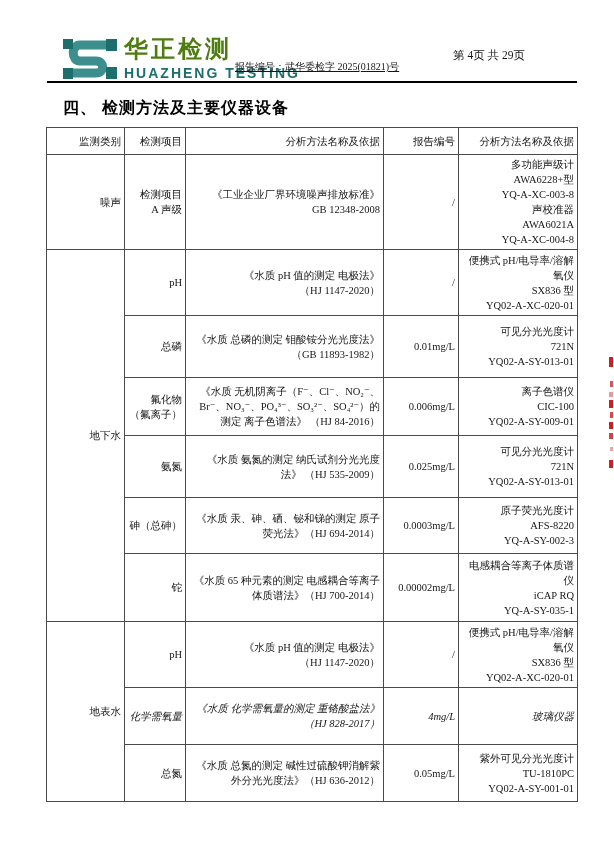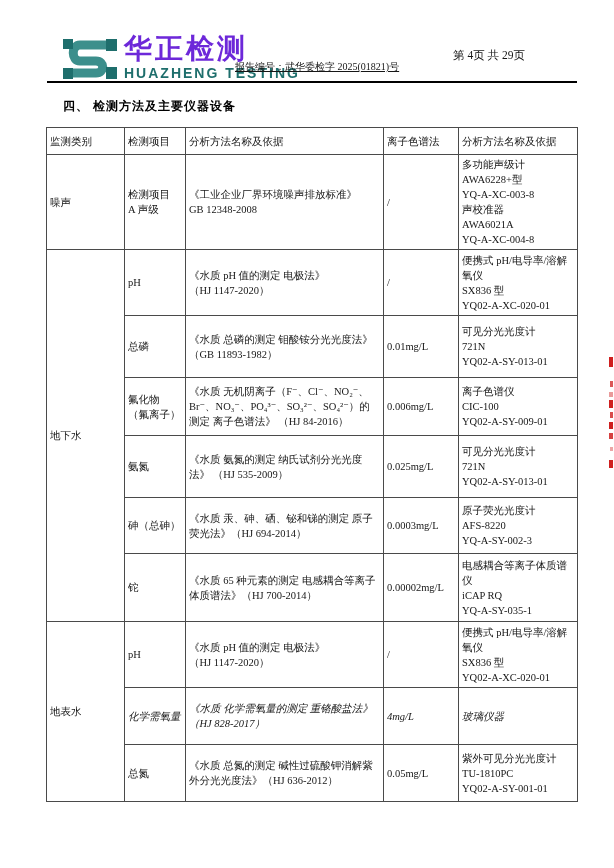--- a/index.html
+++ b/index.html
@@ -7,44 +7,44 @@
     width:614px; height:868px; position:relative; background:#ffffff;
     font-family:"Liberation Serif","DejaVu Serif",serif; color:#161616;
     overflow:hidden;
   }
 
   
   .logo { position:absolute; left:62px; top:37px; width:56px; height:44px; }
   .brand { position:absolute; left:124px; top:36px; }
   .brand-cn {
     font-family:"Liberation Sans","DejaVu Sans",sans-serif;
-    font-size:28px; font-weight:bold; letter-spacing:3px; color:#6d28d9;
+    font-size:24px; font-weight:bold; letter-spacing:3px; color:#4d7c0f;
     line-height:26px; white-space:nowrap;
   }
   .brand-en {
     font-family:"Liberation Sans","DejaVu Sans",sans-serif;
     font-size:14px; font-weight:bold; letter-spacing:2px; color:#1e6e6c;
     margin-top:3px; white-space:nowrap;
   }
   .report-line { position:absolute; left:235px; top:60px; font-size:10px; white-space:nowrap;text-decoration:underline; }
   .page-line   { position:absolute; left:453px; top:48px; font-size:11.5px; white-space:nowrap; }
   .head-rule   { position:absolute; left:47px; top:81px; width:530px; height:2px; background:#000; }
 
   
   .sec-title {
-    position:absolute; left:63px; top:98px; font-size:12px; font-weight:bold;
+    position:absolute; left:63px; top:98px; font-size:16px; font-weight:bold;
     letter-spacing:1px; color:#000; white-space:nowrap;
   }
 
   
   .tbl-wrap { position:absolute; left:46px; top:127px; width:531px; }
   table { border-collapse:collapse; width:100%; table-layout:fixed; }
   col.c0{width:78px} col.c1{width:61px} col.c2{width:198px} col.c3{width:75px} col.c4{width:119px}
   th,td {
-    border:1px solid #4a4a4a; text-align:left; vertical-align:middle;
+    border:1px solid #4a4a4a; text-align:right; vertical-align:middle;
     font-size:10.5px; line-height:15px; font-weight:normal; padding:2px 3px;
     white-space:pre-line; word-break:break-word; color:#161616;
   }
   tr.hh  td, tr.hh th { height:22px; }
   tr.r0  { height:93px; }
   tr.r1  { height:66px; }
   tr.r2  { height:62px; }
   tr.r3  { height:58px; }
   tr.r4  { height:62px; }
   tr.r5  { height:56px; }
@@ -94,21 +94,21 @@
         <col class="c1">
         <col class="c2">
         <col class="c3">
         <col class="c4">
       </colgroup>
   <tbody>
         <tr class="hh">
     <th>监测类别</th>
     <th>检测项目</th>
     <th>分析方法名称及依据</th>
-    <th>离子色谱法</th>
+    <th>报告编号</th>
     <th>分析方法名称及依据</th>
   </tr>
 
   <tr class="r0">
     <td>噪声</td>
     <td>检测项目
 A 声级</td>
     <td>《工业企业厂界环境噪声排放标准》
 GB 12348-2008</td>
     <td>/</td>

